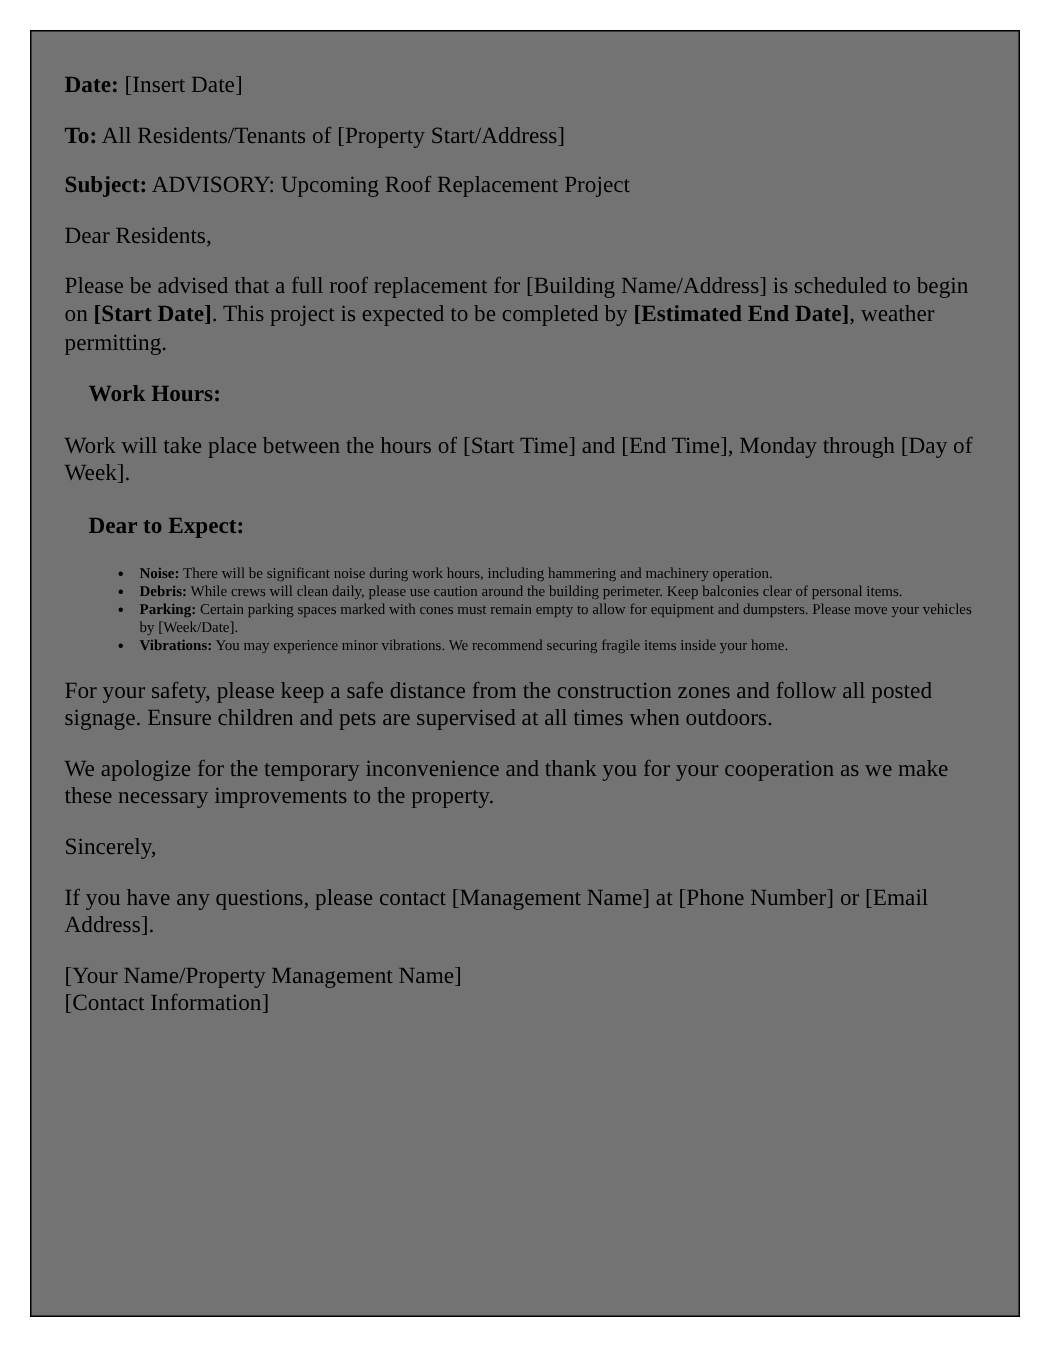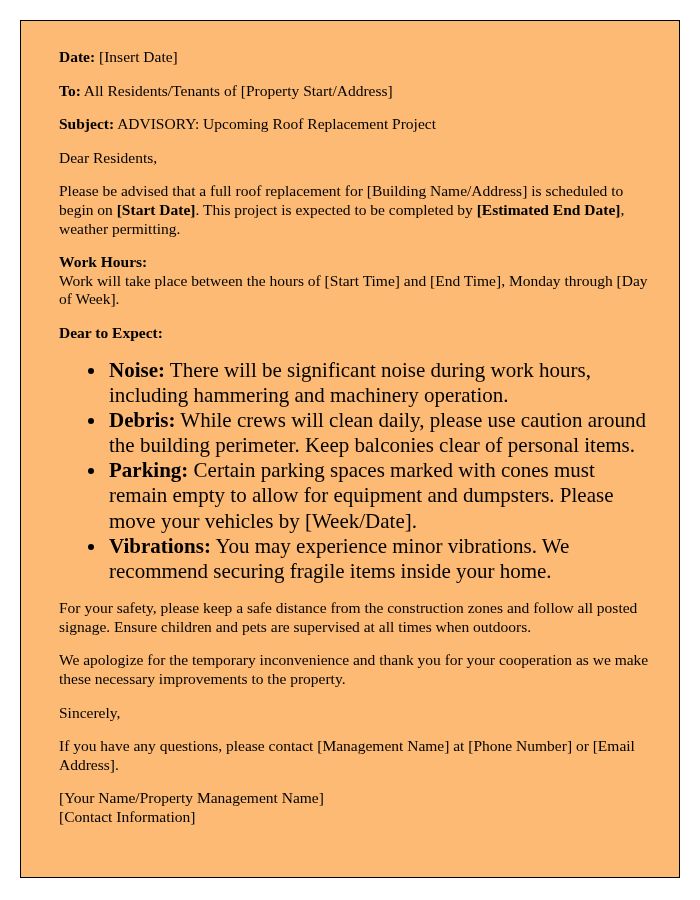--- a/index.html
+++ b/index.html
@@ -15,42 +15,42 @@
     position: relative;
   }
   .page {
     position: absolute;
     left: 20px;
     top: 20px;
     width: 660px;
     height: 858px;
     border: 1px solid #000000;
     box-sizing: border-box;
-    padding: 27px 30px 0 38px;
-    background: #fdba74;
+    padding: 27px 30px 0 22px;
+    background: #737373;
     overflow: hidden;
   }
   .para {
     font-size: 15.5px;
     line-height: 1.2;
     margin: 0 0 15px 0;
   }
   .bold {
     font-weight: bold;
   }
   .block-heading {
     font-weight: bold;
     font-size: 15.5px;
     line-height: 1.2;
-    margin: 0;
+    margin: 16px;
   }
   ul.bullet-list {
     margin: 15px 0 15px 0;
     padding-left: 48px;
-    font-size: 21px;
+    font-size: 10px;
     line-height: 1.2;
   }
   ul.bullet-list li {
     margin: 0;
     padding-left: 2px;
   }
   .sig {
     margin-bottom: 12px;
   }
 </style>

